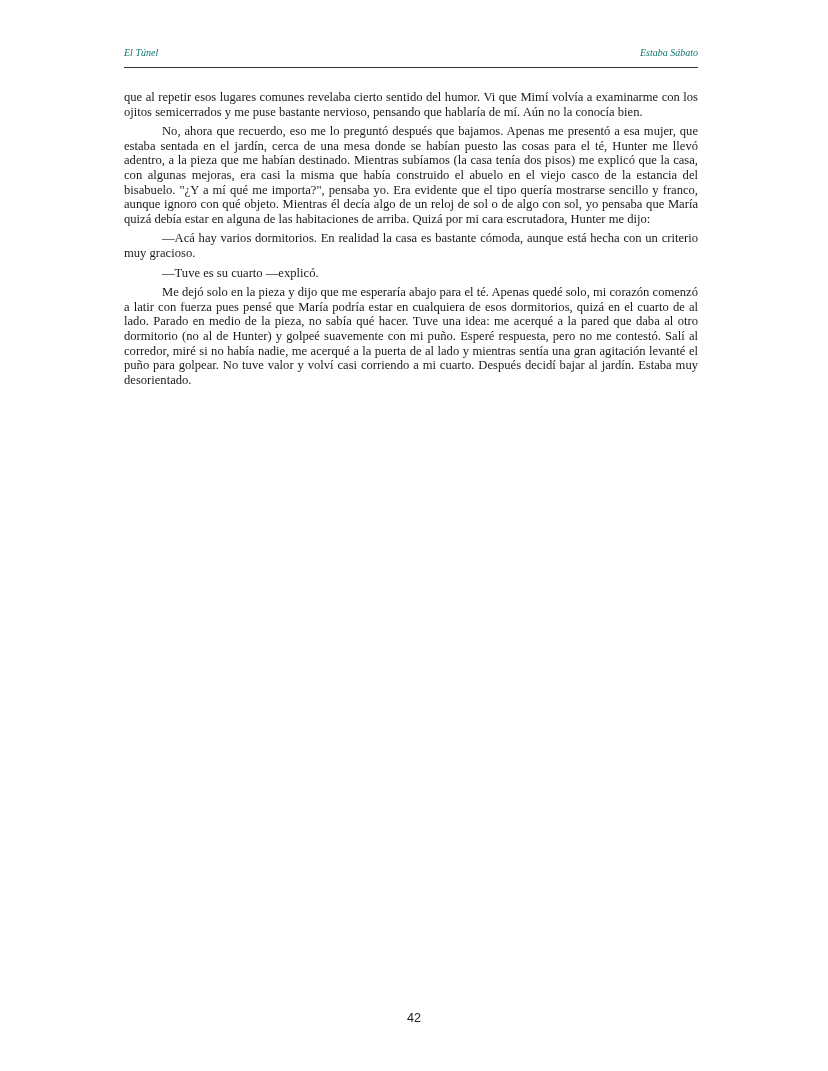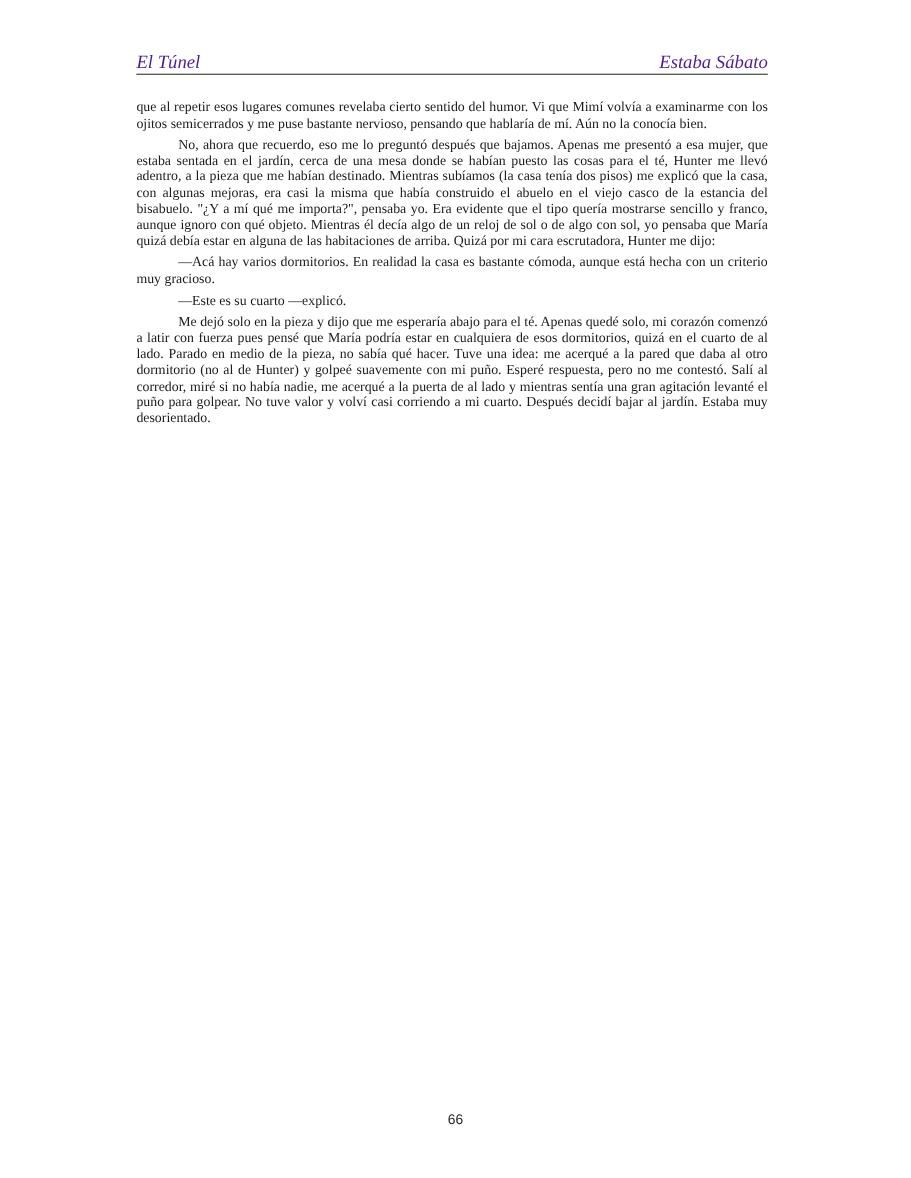--- a/index.html
+++ b/index.html
@@ -1,37 +1,37 @@
 <!DOCTYPE html>
 <html><head>
 <meta charset="utf-8">
 <style>
   html, body { margin: 0; padding: 0; background: #ffffff; }
   body { width: 828px; height: 1071px; position: relative; overflow: hidden; }
   .page { position: absolute; left: 0; top: 0; width: 828px; height: 1071px; background: #fff; }
   .header { position: absolute; left: 124px; top: 45px; width: 574px; height: 22px; border-bottom: 1.2px solid #333; }
-  .header span { font-family: "Liberation Serif", serif; font-style: italic; font-size: 17px; color: #4c1d95; position: absolute; top: 2px; }
+  .header span { font-family: "Liberation Serif", serif; font-style: italic; font-size: 10px; color: #0f766e; position: absolute; top: 2px; }
   .header .left { left: 0; }
   .header .right { right: 0; }
   .body { position: absolute; left: 124px; top: 90px; width: 574px; font-family: Liberation Serif, serif; font-size: 12.6px; line-height: 14.6px; color: #1a1a1a; }
   .body p { margin: 0 0 5px 0; text-align: justify; text-indent: 38px; }
   .body p.noindent { text-indent: 0; }
   .footer { position: absolute; left: 0; width: 828px; top: 1011px; text-align: center; font-family: "Liberation Sans", sans-serif; font-size: 12.6px; color: #222; }
 </style>
 </head>
 <body>
 
 <div class="page">
   <div class="header">
     <span class="left">El Túnel</span>
     <span class="right">Estaba Sábato</span>
   </div>
 
   <div class="body">
     <p class="noindent">que al repetir esos lugares comunes revelaba cierto sentido del humor. Vi que Mimí volvía a examinarme con los ojitos semicerrados y me puse bastante nervioso, pensando que hablaría de mí. Aún no la conocía bien.</p>
     <p>No, ahora que recuerdo, eso me lo preguntó después que bajamos. Apenas me presentó a esa mujer, que estaba sentada en el jardín, cerca de una mesa donde se habían puesto las cosas para el té, Hunter me llevó adentro, a la pieza que me habían destinado. Mientras subíamos (la casa tenía dos pisos) me explicó que la casa, con algunas mejoras, era casi la misma que había construido el abuelo en el viejo casco de la estancia del bisabuelo. "¿Y a mí qué me importa?", pensaba yo. Era evidente que el tipo quería mostrarse sencillo y franco, aunque ignoro con qué objeto. Mientras él decía algo de un reloj de sol o de algo con sol, yo pensaba que María quizá debía estar en alguna de las habitaciones de arriba. Quizá por mi cara escrutadora, Hunter me dijo:</p>
     <p>—Acá hay varios dormitorios. En realidad la casa es bastante cómoda, aunque está hecha con un criterio muy gracioso.</p>
-    <p>—Este es su cuarto —explicó.</p>
+    <p>—Tuve es su cuarto —explicó.</p>
     <p>Me dejó solo en la pieza y dijo que me esperaría abajo para el té. Apenas quedé solo, mi corazón comenzó a latir con fuerza pues pensé que María podría estar en cualquiera de esos dormitorios, quizá en el cuarto de al lado. Parado en medio de la pieza, no sabía qué hacer. Tuve una idea: me acerqué a la pared que daba al otro dormitorio (no al de Hunter) y golpeé suavemente con mi puño. Esperé respuesta, pero no me contestó. Salí al corredor, miré si no había nadie, me acerqué a la puerta de al lado y mientras sentía una gran agitación levanté el puño para golpear. No tuve valor y volví casi corriendo a mi cuarto. Después decidí bajar al jardín. Estaba muy desorientado.</p>
   </div>
 
-  <div class="footer">66</div>
+  <div class="footer">42</div>
 </div>
 
 </body></html>

